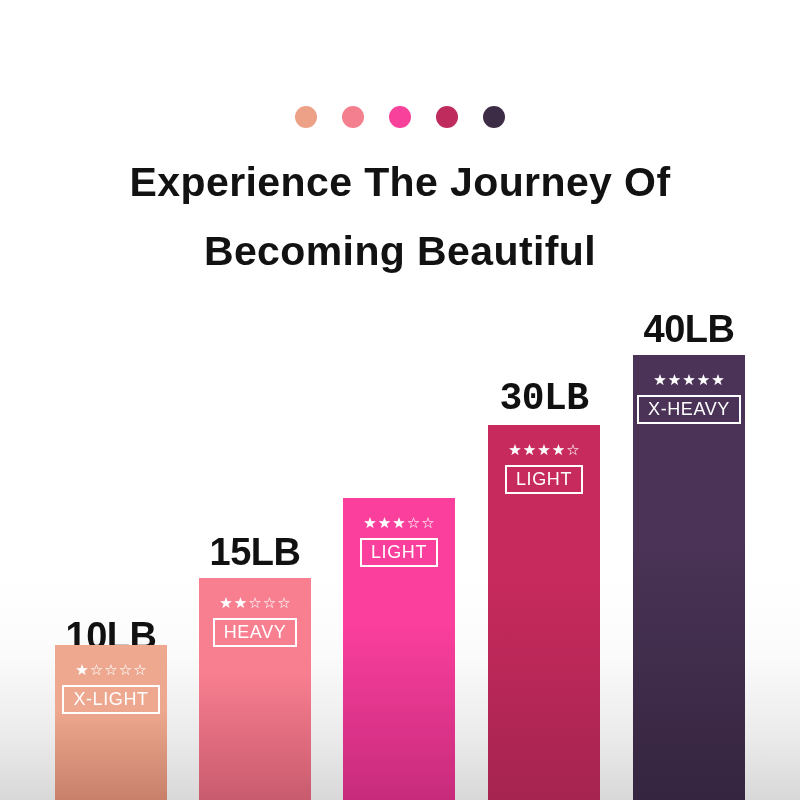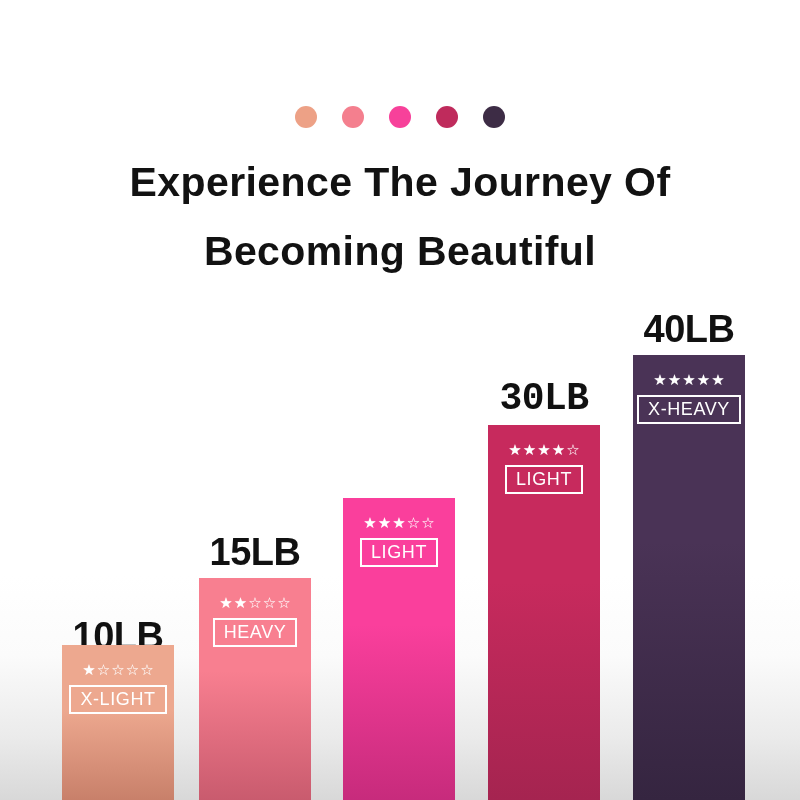--- a/index.html
+++ b/index.html
@@ -143,21 +143,21 @@
       <span class="dot" style="background: rgb(191, 43, 92);"></span>
       <span class="dot" style="background: rgb(61, 44, 69);"></span>
     </div>
 
   <div class="headline">
     <span class="line">Experience The Journey Of</span>
     <span class="line">Becoming Beautiful</span>
   </div>
 
   <div class="chart">
-      <div class="bar-group" style="left: 62px; width: 112px; height: 138px;">
+      <div class="bar-group" style="left: 55px; width: 112px; height: 138px;">
         <div class="bar-weight" style="top: -46px; width: 112px;">10LB</div>
         <div class="bar" style="width: 112px; height: 155px; background: linear-gradient(rgb(237, 168, 143) 0%, rgb(237, 168, 143) 42%, rgb(200, 128, 106) 100%);">
           <div class="bar-inner">
             <div class="stars">
               <span class="st">★</span>
               <span class="st">☆</span>
               <span class="st">☆</span>
               <span class="st">☆</span>
               <span class="st">☆</span>
             </div>

